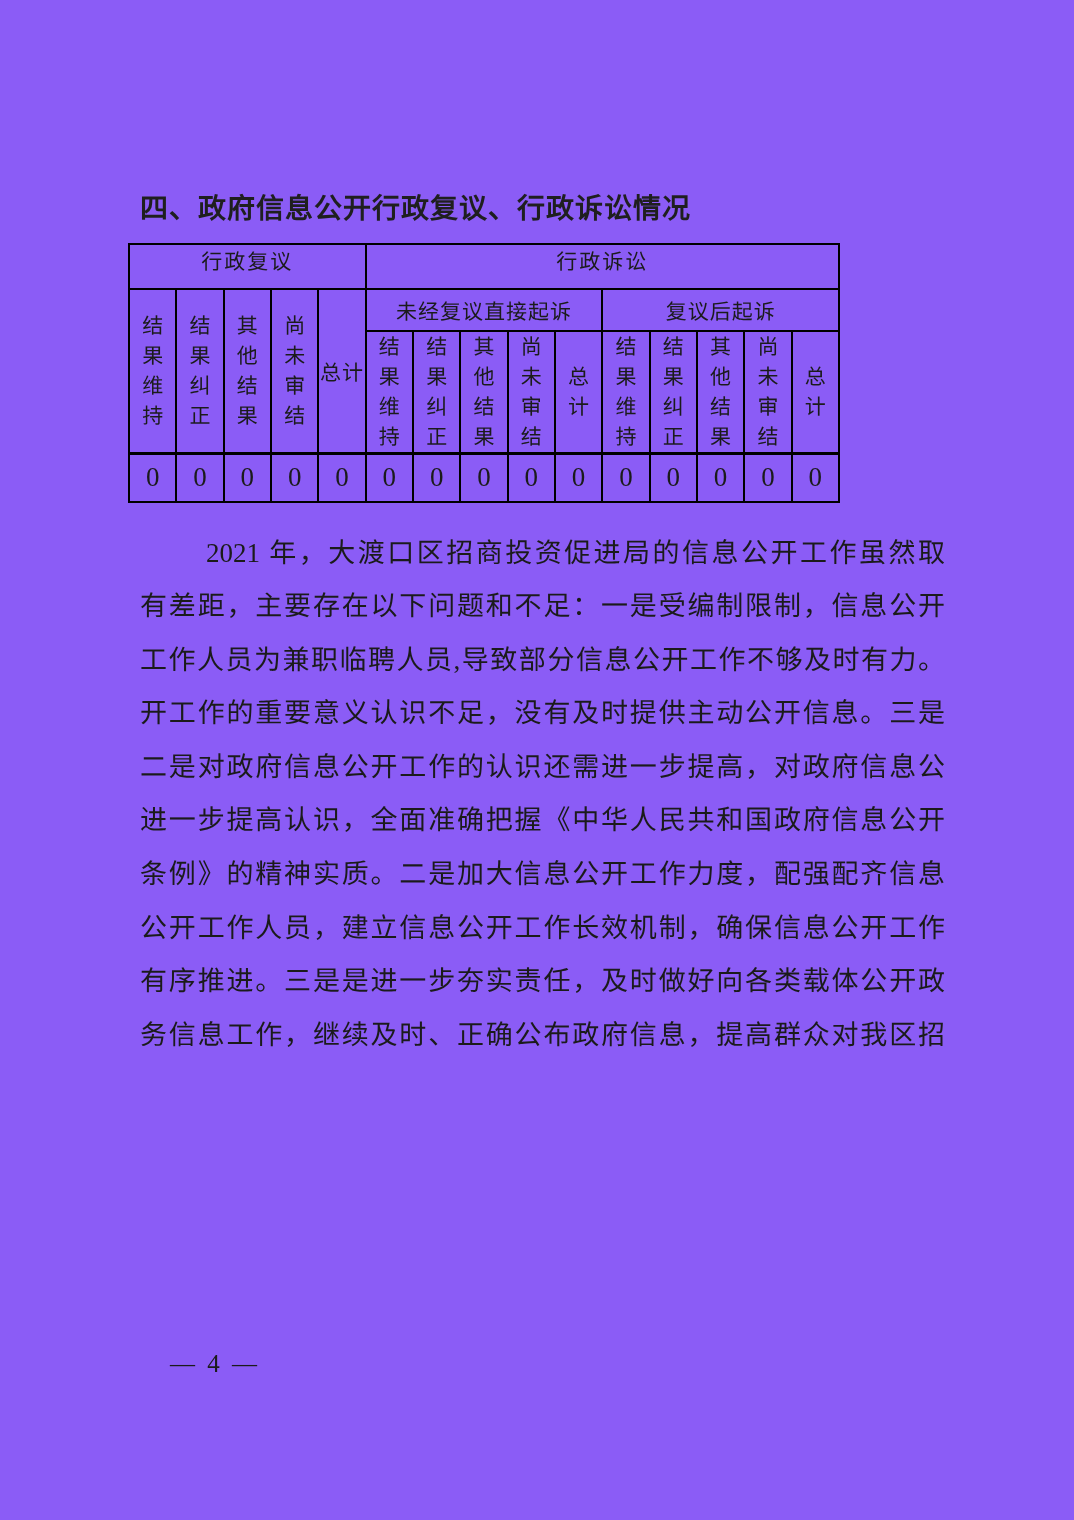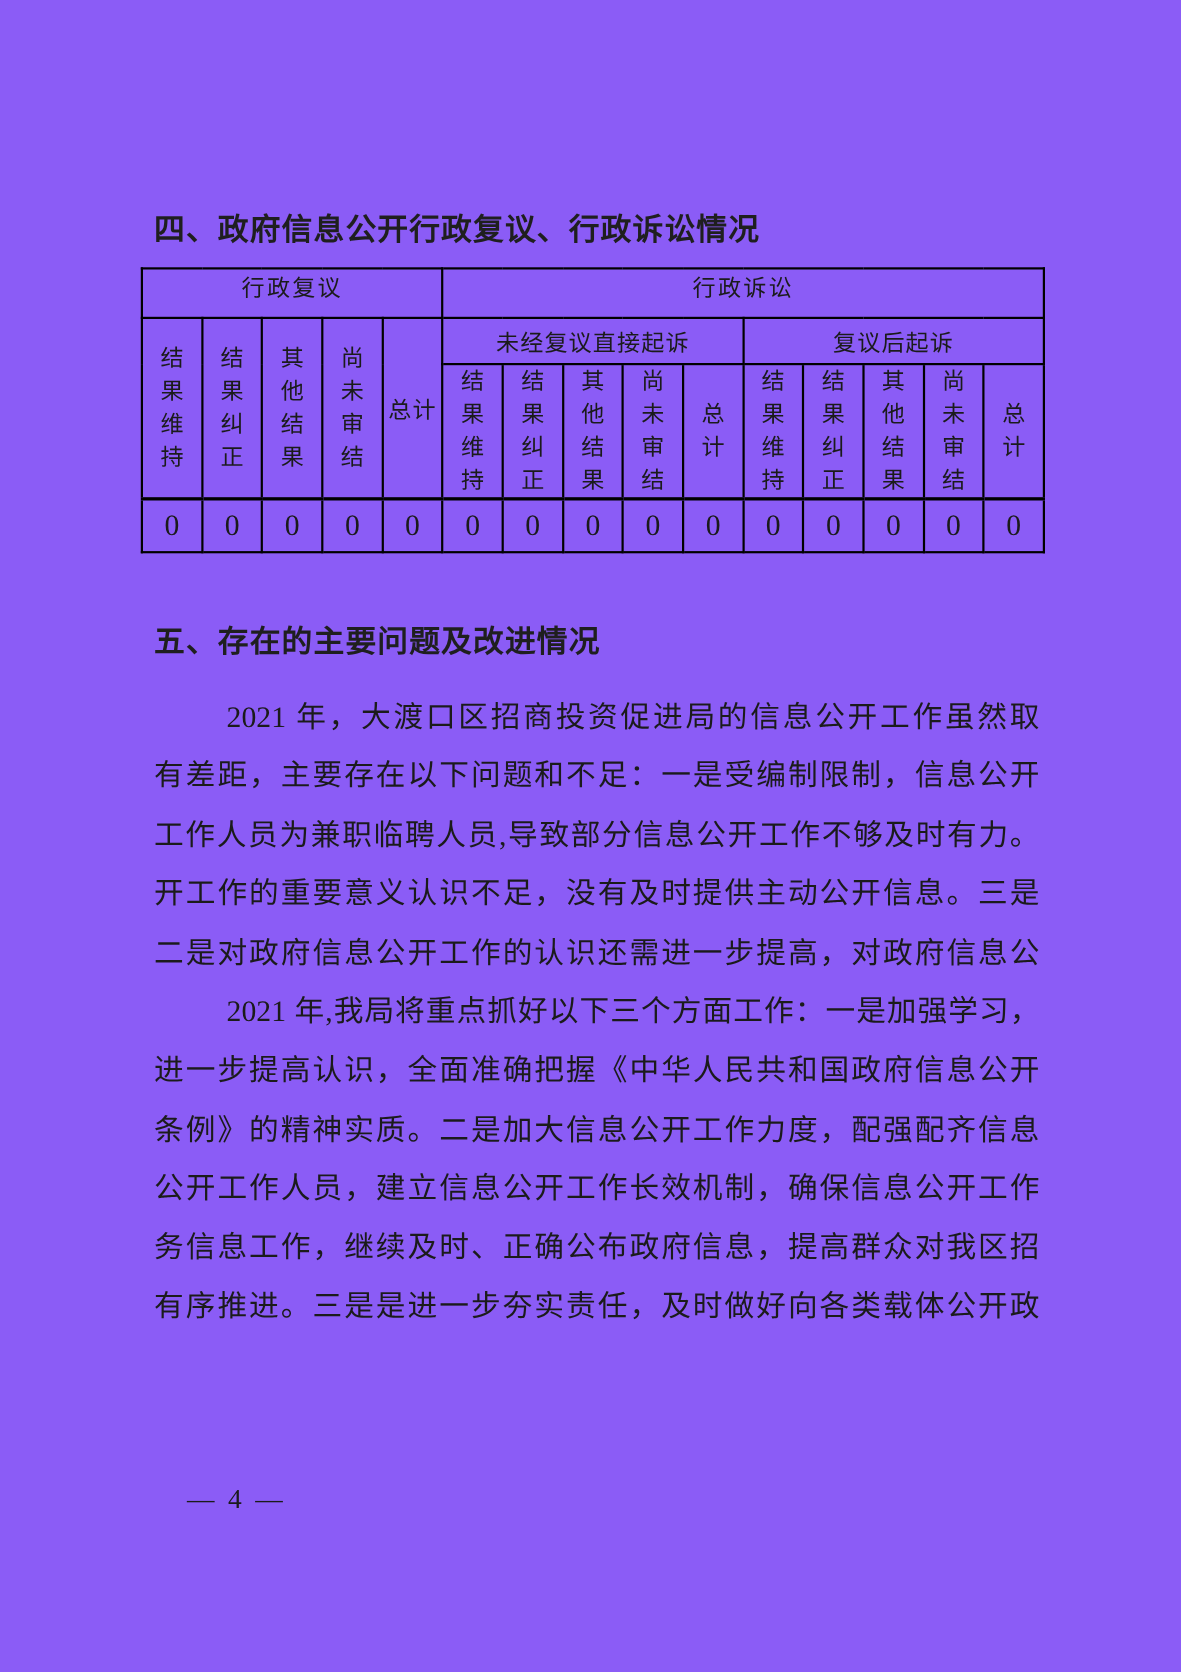--- a/index.html
+++ b/index.html
@@ -25,21 +25,21 @@
     font-weight: 700;
     font-size: 28px;
     line-height: 36px;
     letter-spacing: 1px;
     color: #1f1f1f;
   }
   .h2 { margin-top: 63px; }
 
   table.stats {
     margin: 16px 0 0 -12px;
-    width: 822px;
+    width: 712px;
     border-collapse: collapse;
     table-layout: fixed;
   }
   table.stats th, table.stats td {
     border: 2px solid #000;
     font-weight: normal;
     text-align: center;
     padding: 0;
   }
   tr.r-groups  { height: 45px; }
@@ -139,35 +139,33 @@
           <td>0</td>
           <td>0</td>
           <td>0</td>
           <td>0</td>
           <td>0</td>
           <td>0</td>
         </tr>
       </tbody>
     </table>
 
-    <div class="heading h2">五、存在的主要问题及改进情况</div>
 
     <div class="para">
       <div class="line indent">2021 年，大渡口区招商投资促进局的信息公开工作虽然取</div>
       <div class="line">有差距，主要存在以下问题和不足：一是受编制限制，信息公开</div>
       <div class="line">工作人员为兼职临聘人员,导致部分信息公开工作不够及时有力。</div>
       <div class="line">开工作的重要意义认识不足，没有及时提供主动公开信息。三是</div>
       <div class="line">二是对政府信息公开工作的认识还需进一步提高，对政府信息公</div>
     </div>
 
     <div>
-      <div class="line indent">2021 年,我局将重点抓好以下三个方面工作：一是加强学习，</div>
       <div class="line">进一步提高认识，全面准确把握《中华人民共和国政府信息公开</div>
       <div class="line">条例》的精神实质。二是加大信息公开工作力度，配强配齐信息</div>
       <div class="line">公开工作人员，建立信息公开工作长效机制，确保信息公开工作</div>
+      <div class="line">有序推进。三是是进一步夯实责任，及时做好向各类载体公开政</div>
       <div class="line">务信息工作，继续及时、正确公布政府信息，提高群众对我区招</div>
-      <div class="line">有序推进。三是是进一步夯实责任，及时做好向各类载体公开政</div>
     </div>
 
   </div>
 
   <div class="footer">— 4 —</div>
 </div>
 
 </body></html>

